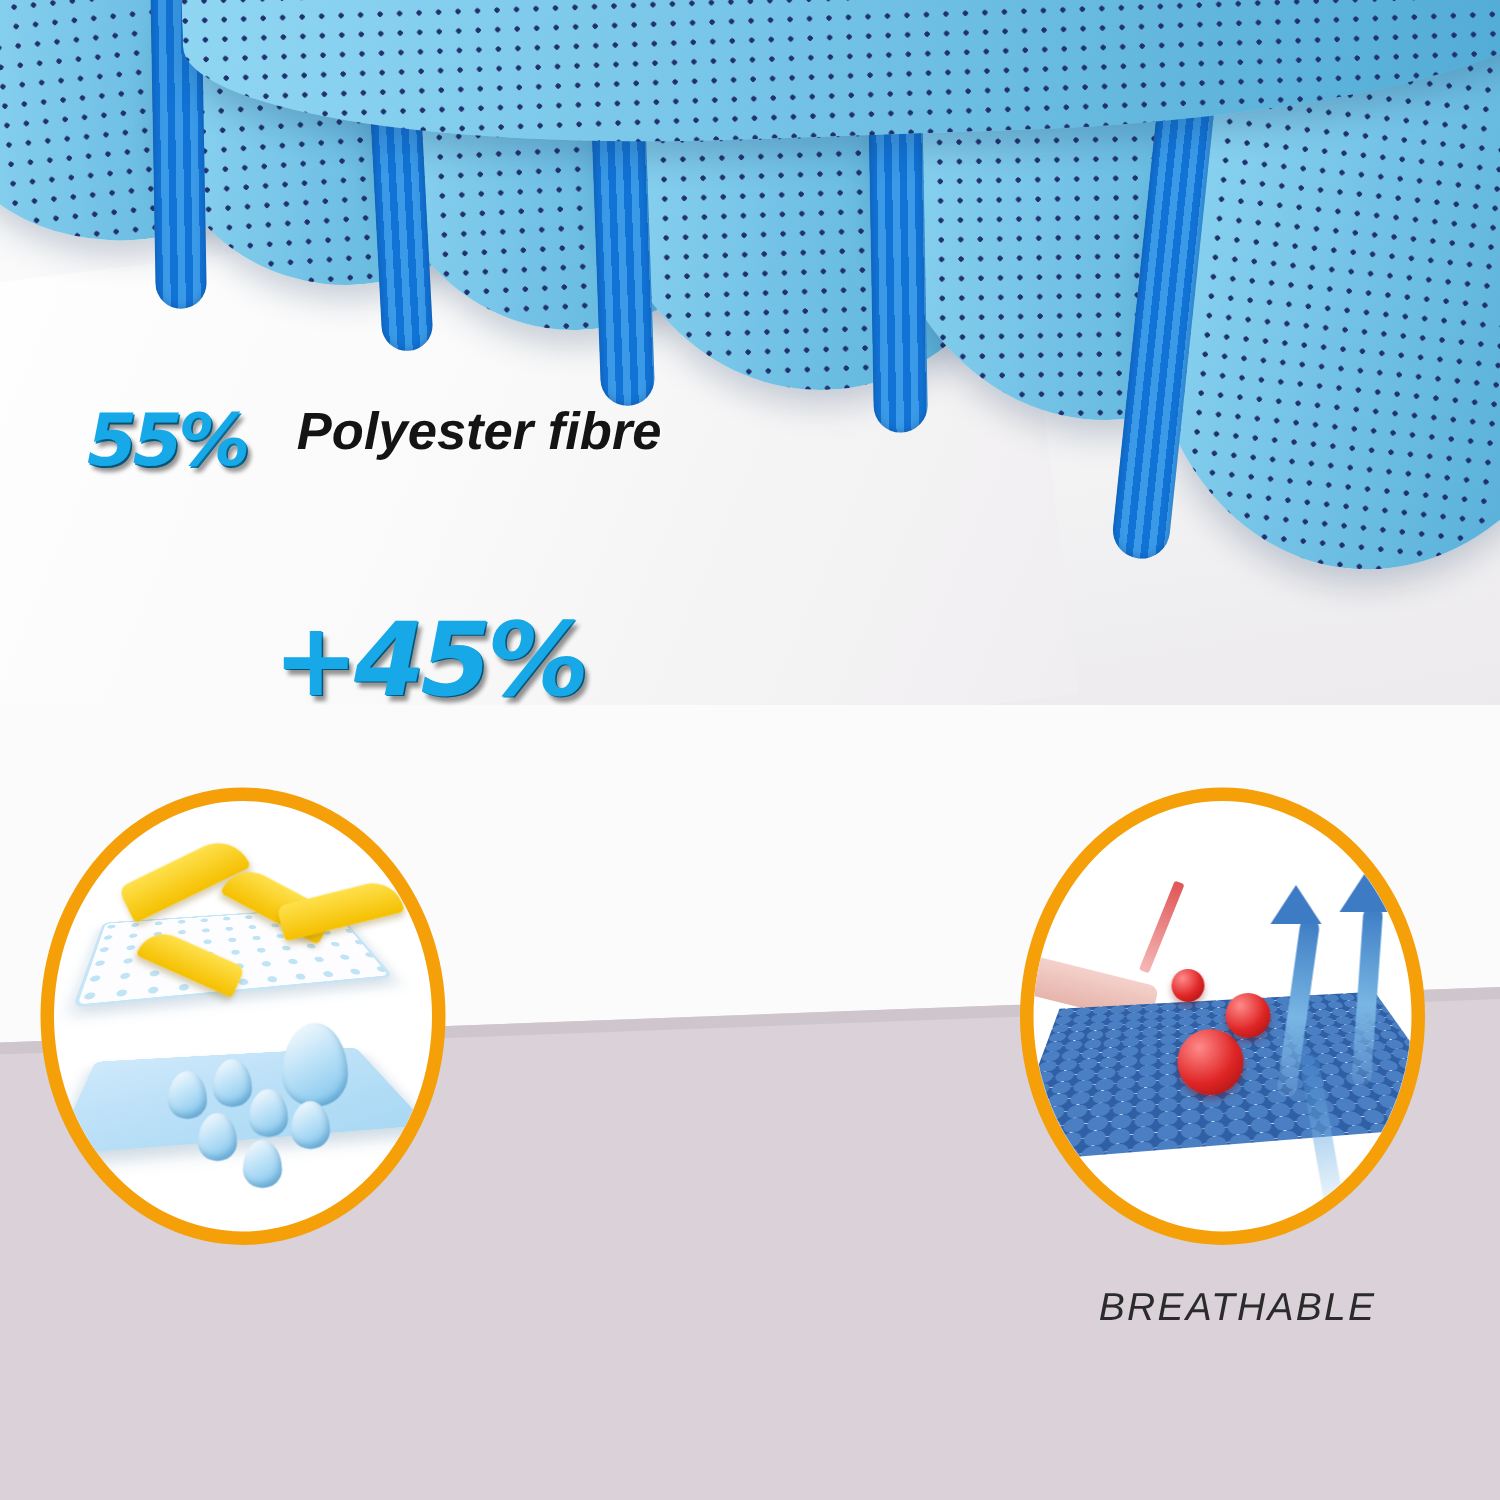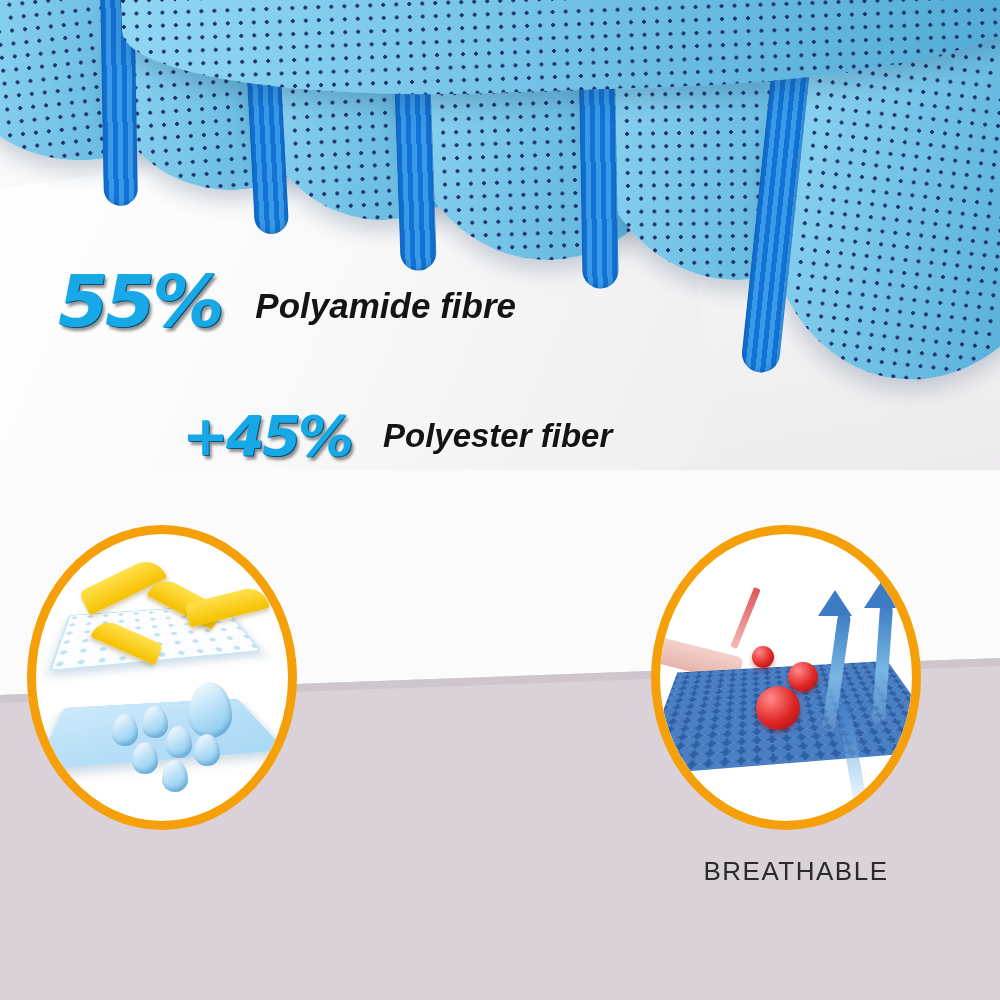--- a/index.html
+++ b/index.html
@@ -156,27 +156,26 @@
         <div class="serge" style="left:-8px;top:-8px;width:38px;height:436px;border-radius:20px;"></div>
       </div>
 
       <div class="wave" style="left:120px;top:-160px;width:920px;height:250px;border-radius:0 0 40% 40%/0 0 30% 30%;transform:rotate(-2deg);">
         <div class="mesh"></div>
       </div>
     </div>
   </div>
 
   <div class="claim" style="left:58px;top:268px;">
-    <span class="pct" style="font-size:72px;">55%</span>
-    <span class="claim-label" style="font-size:35px;margin-left:34px;margin-bottom:8px;">Polyamide fibre</span>
+    <span class="pct" style="font-size:48px;">55%</span>
+    <span class="claim-label" style="font-size:35px;margin-left:34px;margin-bottom:8px;">Polyester fibre</span>
   </div>
 
   <div class="claim" style="left:182px;top:410px;">
-    <span class="pct" style="font-size:56px;">+45%</span>
-    <span class="claim-label" style="font-size:33px;margin-left:32px;margin-bottom:7px;">Polyester fiber</span>
+    <span class="pct" style="font-size:68px;">+45%</span>
   </div>
 
   <div class="mauve"></div>
   <div class="mauve-lip"></div>
 
   <div class="feature" style="left:27px;top:525px;">
     <div class="disc">
       <div class="disc-inner">
         <div class="sheet-top"></div>
         <div class="sheet-bottom"></div>
@@ -191,21 +190,21 @@
         <div class="drop" style="left:106px;top:172px;"></div>
         <div class="drop" style="left:130px;top:192px;"></div>
         <div class="drop" style="left:158px;top:200px;"></div>
         <div class="drop" style="left:96px;top:208px;"></div>
         <div class="drop" style="left:126px;top:226px;"></div>
       </div>
     </div>
   </div>
 
 
-  <div class="feature" style="left:651px;top:525px;">
+  <div class="feature" style="left:680px;top:525px;font-style:italic;">
     <div class="disc">
       <div class="disc-inner">
         <div class="band" style="left:-14px;top:112px;transform:rotate(14deg);"></div>
         <div class="needle" style="left:82px;top:52px;"></div>
         <div class="beads"></div>
 
         <div class="rbead" style="left:96px;top:152px;width:44px;height:44px;"></div>
         <div class="rbead" style="left:128px;top:128px;width:30px;height:30px;"></div>
         <div class="rbead" style="left:92px;top:112px;width:22px;height:22px;"></div>
 

